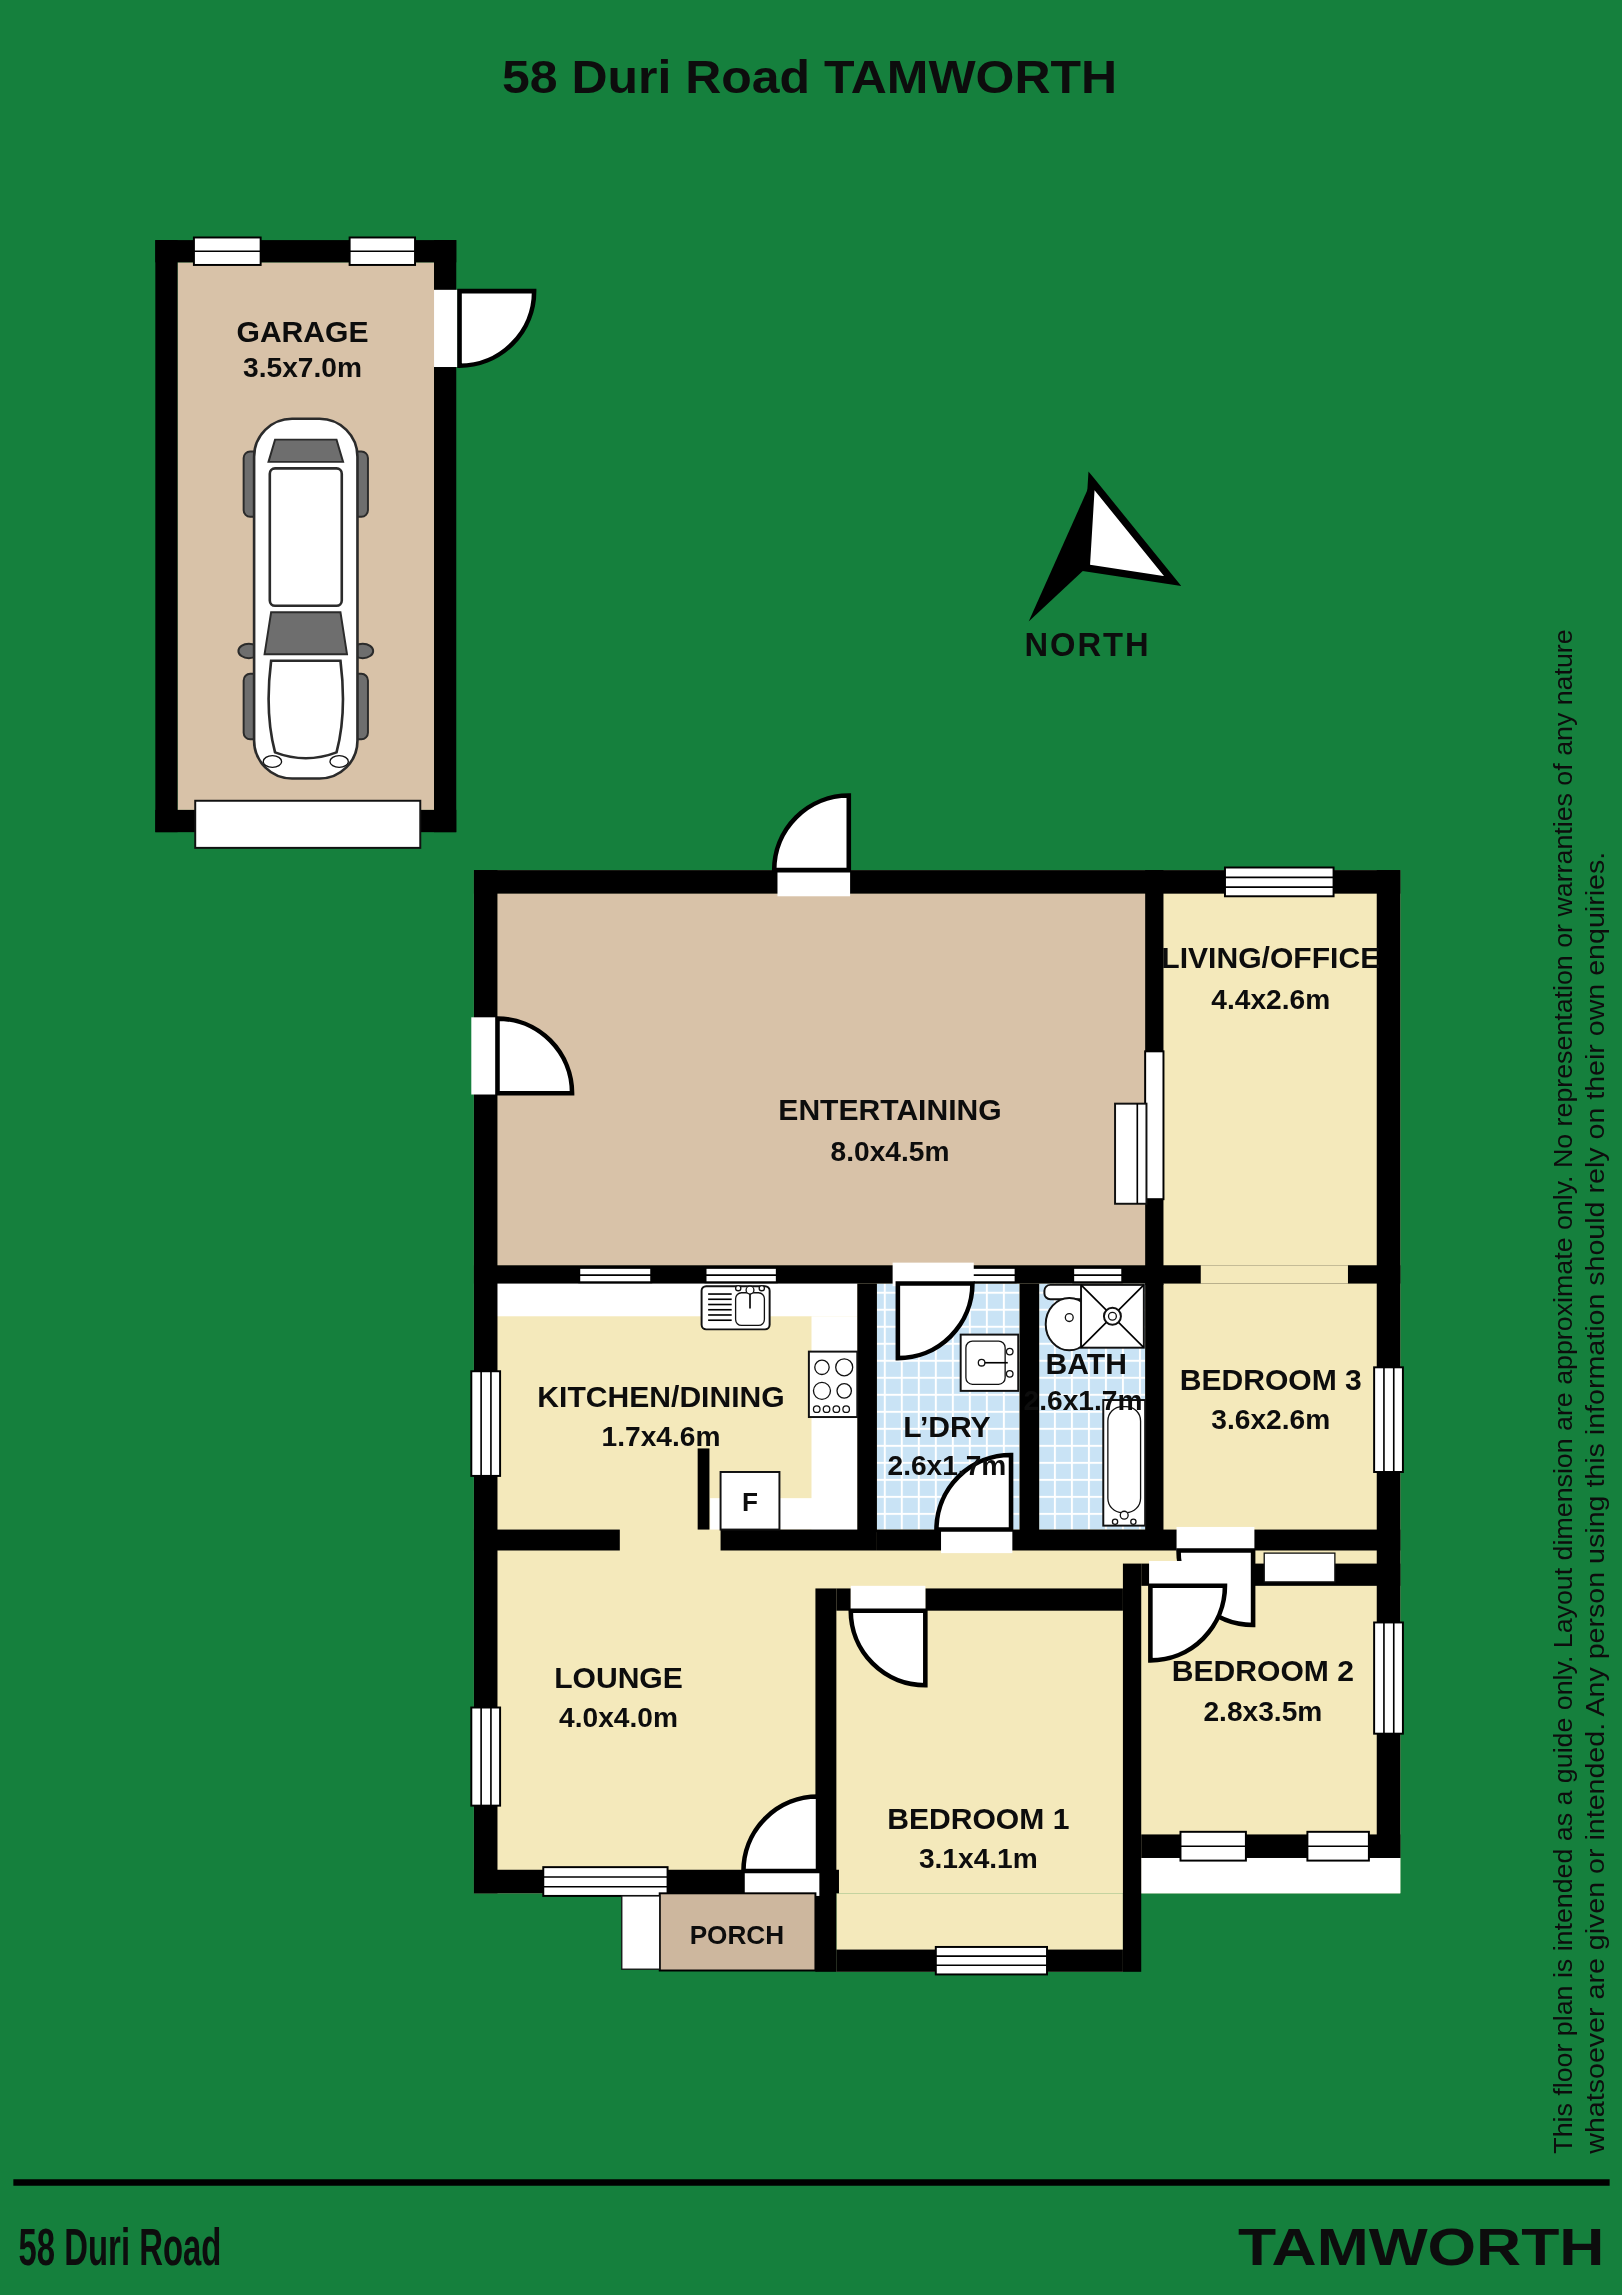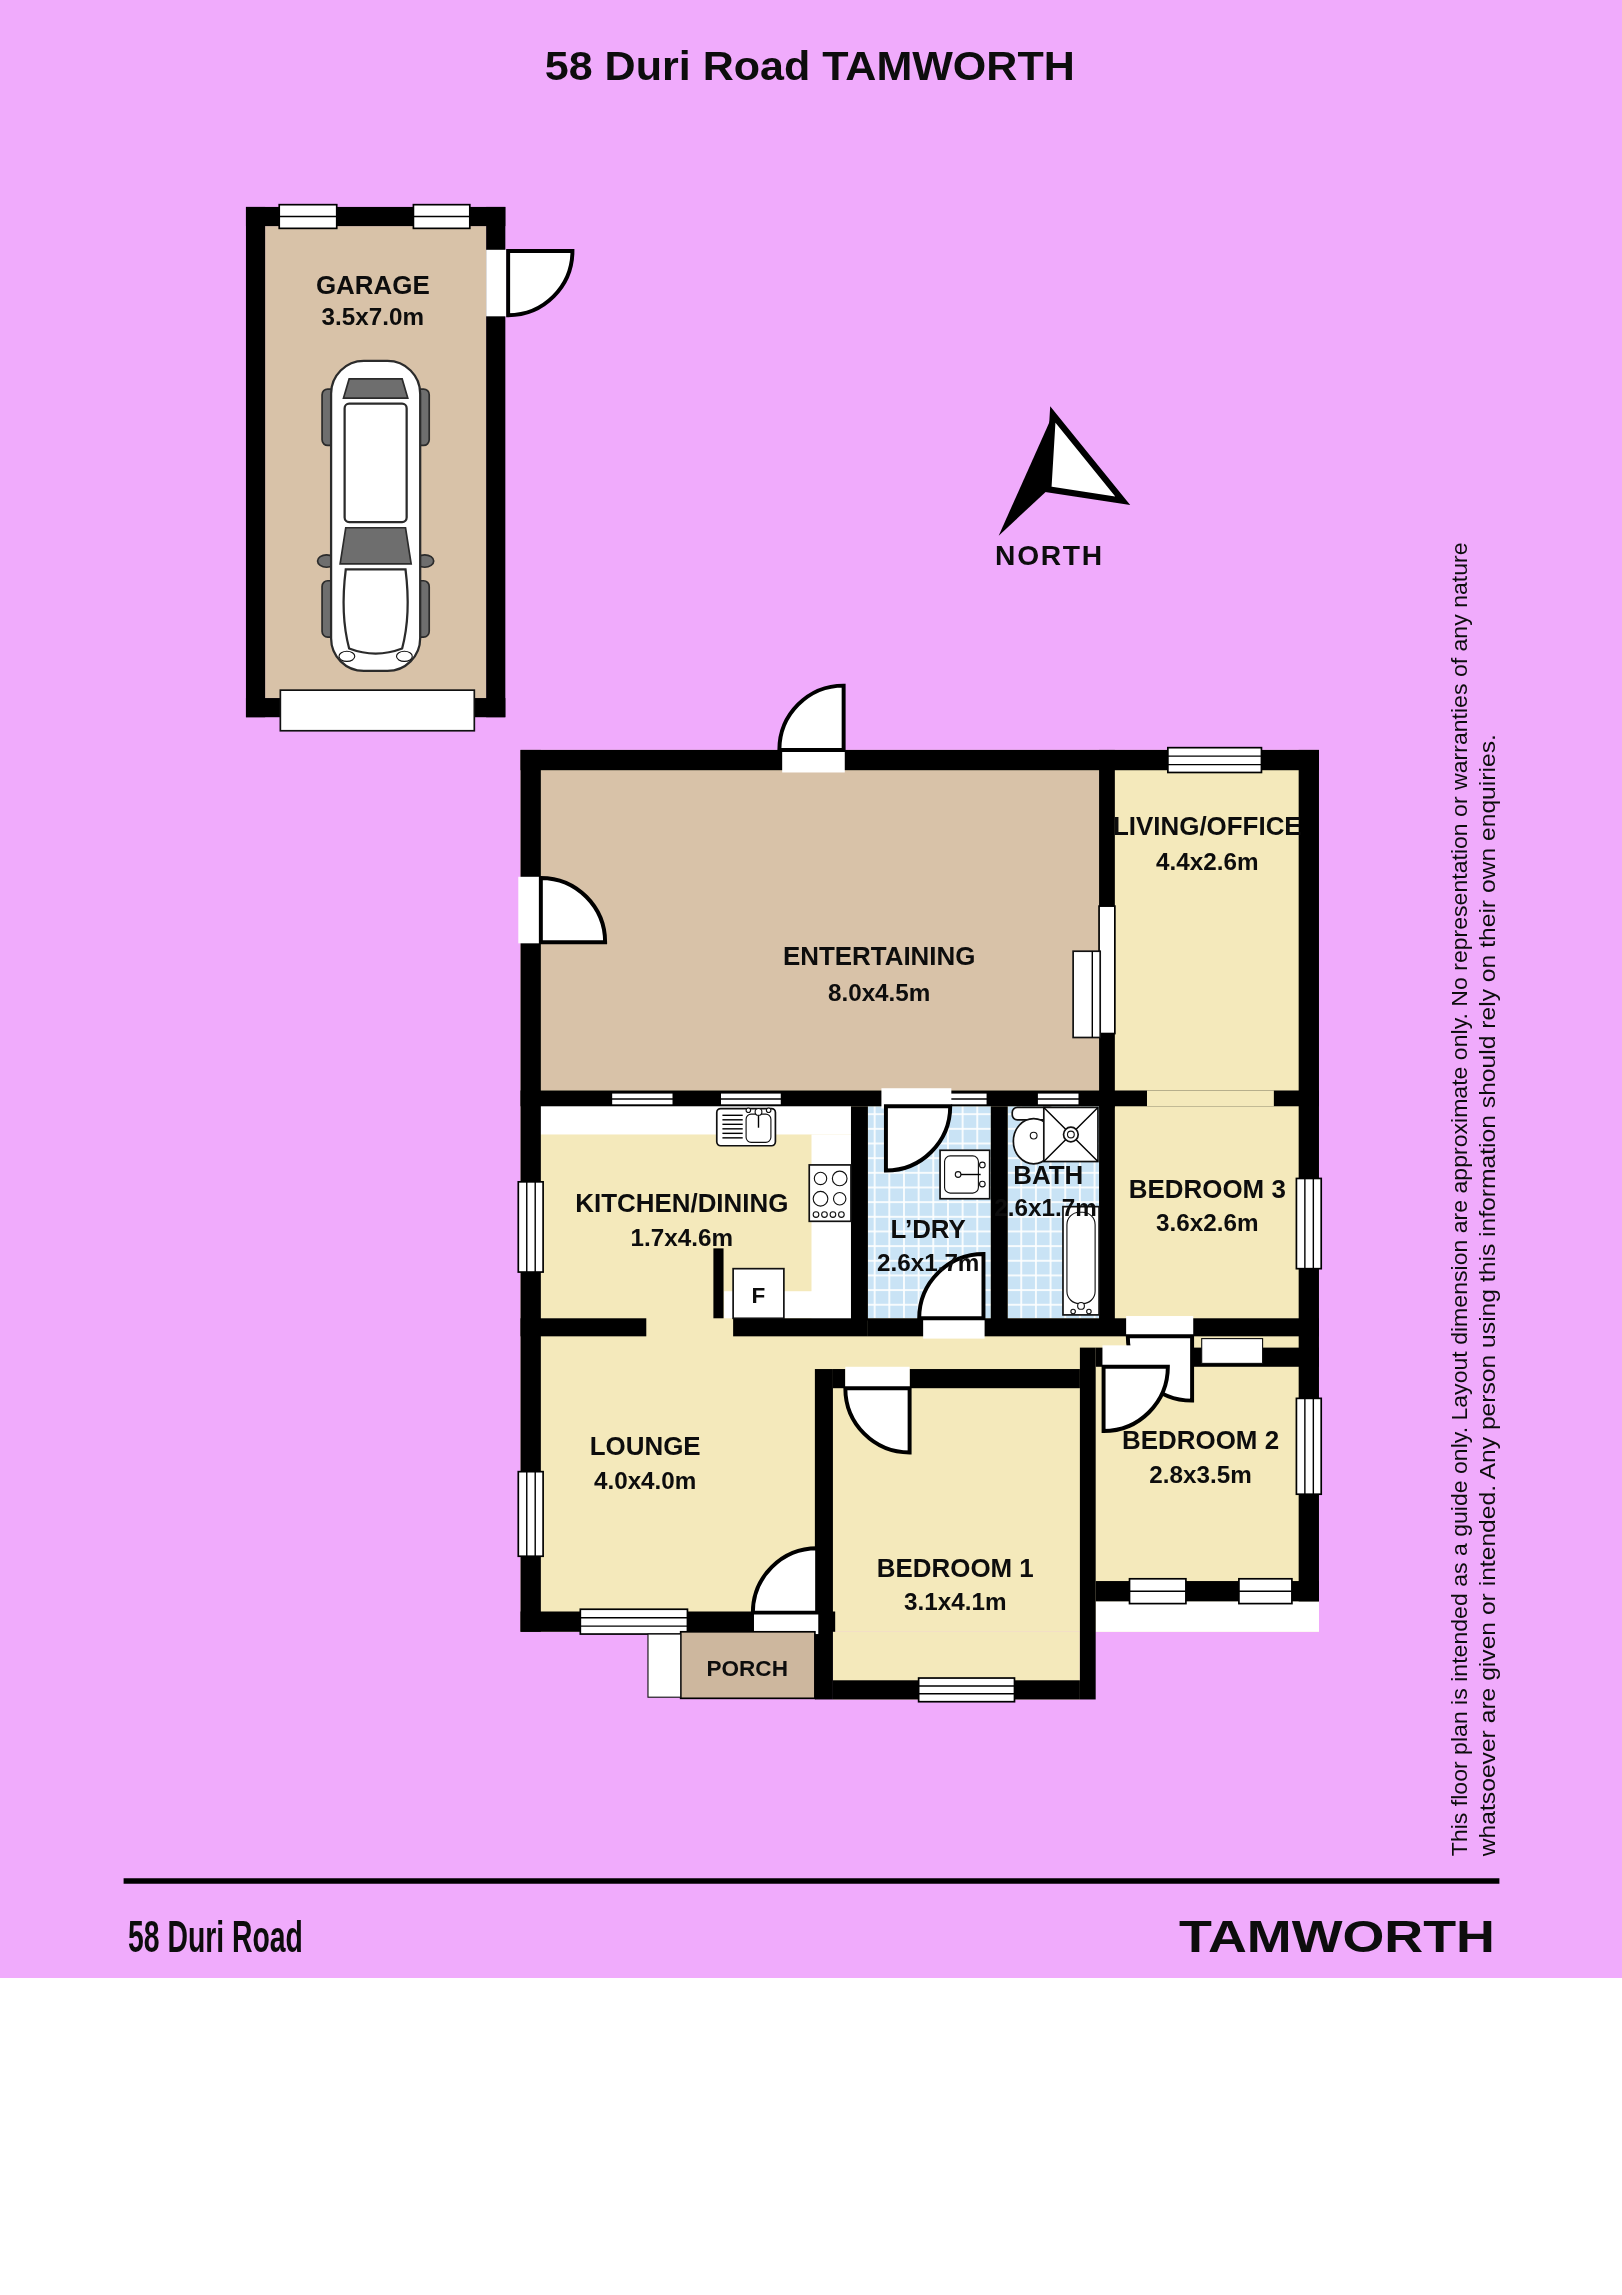--- a/index.html
+++ b/index.html
@@ -1,16 +1,16 @@
 <!DOCTYPE html>
 <html style="--wall: #000000; --tan: #d8c2a8; --yellow: #f4e9bb; --porch: #cdb79e; --tile: #c9e3f5;font-size:10.5px"><head>
 <meta charset="utf-8">
 <style>
   html,body{margin:0;padding:0;background:#fff;}
-  .page{position:relative;width:1623px;height:1978px;background:#f0abfc;font-family:"Liberation Sans",sans-serif;}
+  .page{position:relative;width:1623px;height:2295px;background:#15803d;font-family:"Liberation Sans",sans-serif;}
   .page svg{position:absolute;left:0;top:0;width:100%;height:100%;}
   .wall{fill:var(--wall,#000);}
   .tan{fill:var(--tan,#d8c2a8);}
   .yellow{fill:var(--yellow,#f4e9bb);}
   .porchf{fill:var(--porch,#cdb79e);}
   .white{fill:#fff;}
   .tileCell{fill:var(--tile,#c9e3f5);}
   .fix{fill:#fff;stroke:#111;stroke-width:3;}
   .fix2{fill:#fff;stroke:#111;stroke-width:2;}
   .door{fill:#fff;stroke:#000;stroke-width:7;}

